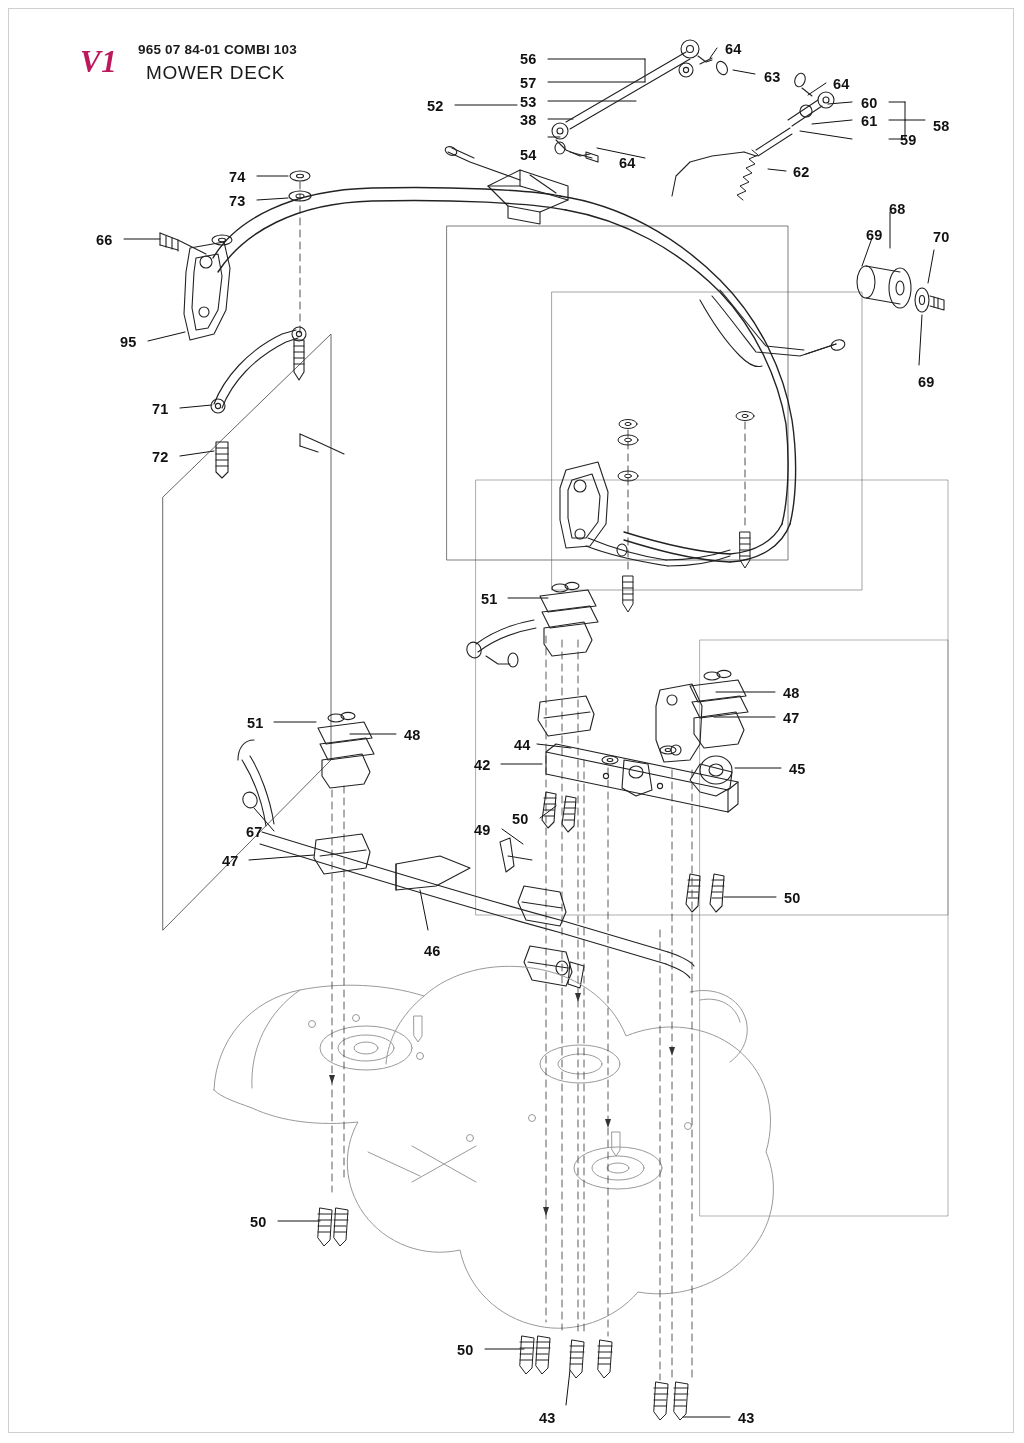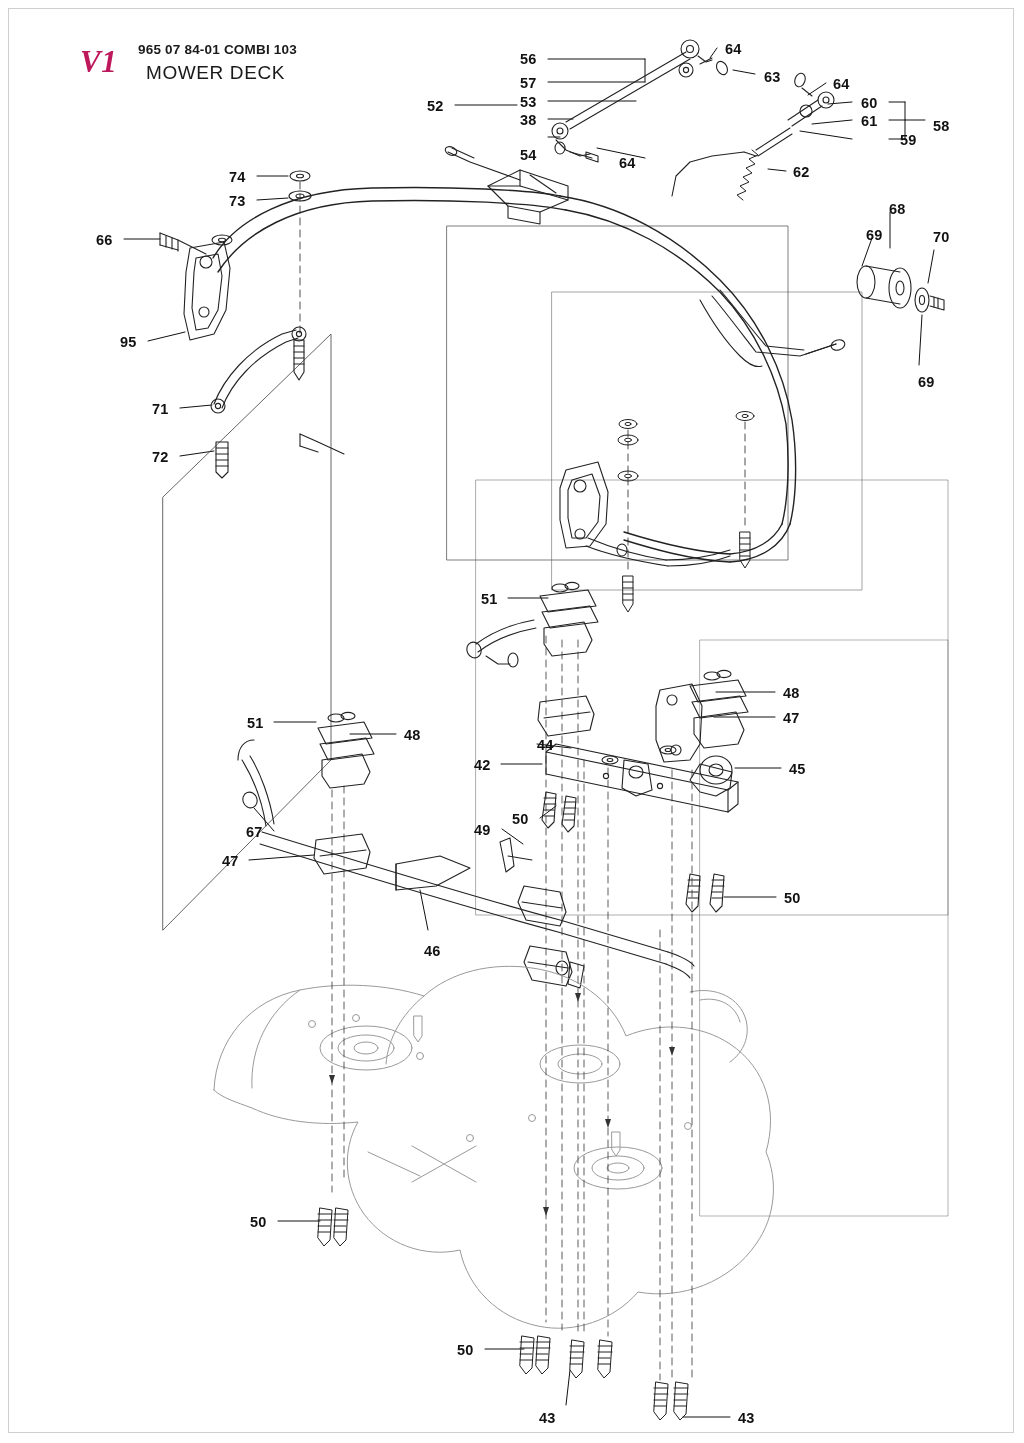--- a/index.html
+++ b/index.html
@@ -483,21 +483,21 @@
     <div class="callout" style="left:933px;top:230px">70</div>
     <div class="callout" style="left:120px;top:335px">95</div>
     <div class="callout" style="left:918px;top:375px">69</div>
     <div class="callout" style="left:152px;top:402px">71</div>
     <div class="callout" style="left:152px;top:450px">72</div>
     <div class="callout" style="left:481px;top:592px">51</div>
     <div class="callout" style="left:783px;top:686px">48</div>
     <div class="callout" style="left:783px;top:711px">47</div>
     <div class="callout" style="left:247px;top:716px">51</div>
     <div class="callout" style="left:404px;top:728px">48</div>
-    <div class="callout" style="left:537px;top:738px">44</div>
+    <div class="callout" style="left:514px;top:738px">44</div>
     <div class="callout" style="left:474px;top:758px">42</div>
     <div class="callout" style="left:789px;top:762px">45</div>
     <div class="callout" style="left:246px;top:825px">67</div>
     <div class="callout" style="left:512px;top:812px">50</div>
     <div class="callout" style="left:474px;top:823px">49</div>
     <div class="callout" style="left:222px;top:854px">47</div>
     <div class="callout" style="left:784px;top:891px">50</div>
     <div class="callout" style="left:424px;top:944px">46</div>
     <div class="callout" style="left:250px;top:1215px">50</div>
     <div class="callout" style="left:457px;top:1343px">50</div>

